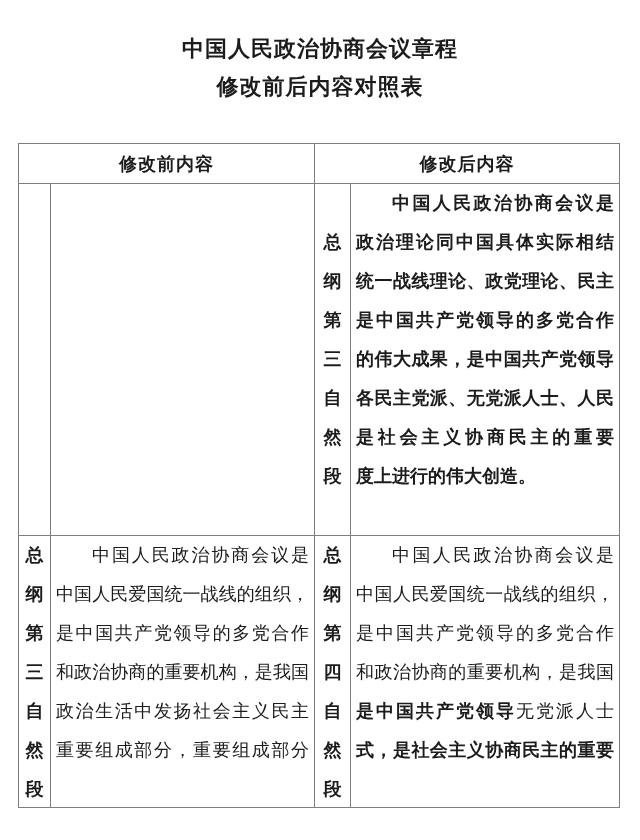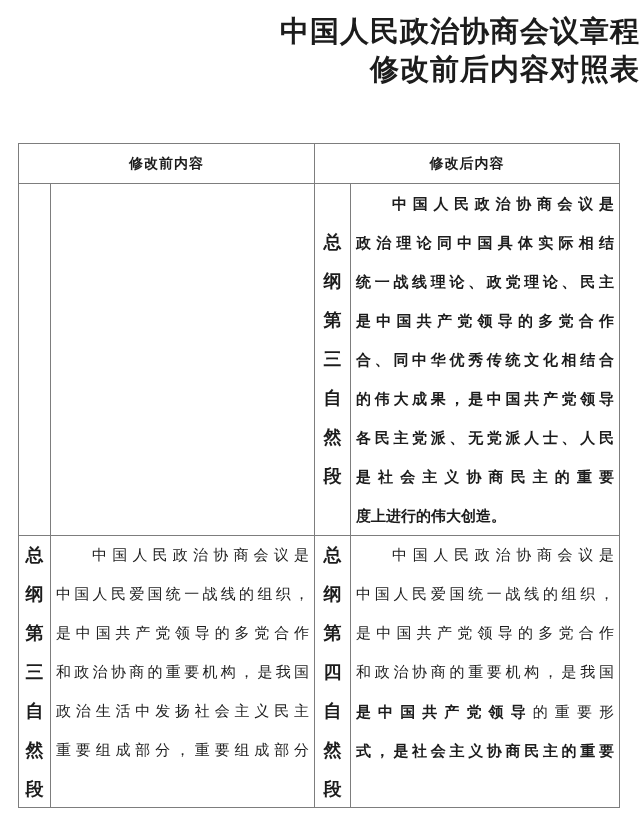--- a/index.html
+++ b/index.html
@@ -7,52 +7,52 @@
   body {
     width:640px; height:840px;
     font-family:"Liberation Serif","DejaVu Serif",serif;
     color:var(--text,#1c1c1c);
   }
   .page {
     position:relative; width:640px; height:840px;
     background:var(--bg,#ffffff); overflow:hidden;
   }
   .title {
-    padding-top:12px; text-align:right;
+    padding-top:30px; text-align:center;
     font-family:"Liberation Sans","DejaVu Sans",sans-serif;
-    font-weight:bold; font-size:29px; line-height:38px; letter-spacing:1px;
+    font-weight:bold; font-size:22px; line-height:38px; letter-spacing:1px;
   }
   .cmp-table {
     position:absolute; left:18px; top:143px; width:602px; height:665px;
     border:1px solid var(--border,#7d7d7d); overflow:hidden; background:var(--bg,#ffffff);
   }
   .thead { display:flex; height:40px; border-bottom:1px solid var(--border,#7d7d7d); }
   .th {
     display:flex; align-items:center; justify-content:center;
     font-family:"Liberation Sans","DejaVu Sans",sans-serif;
-    font-weight:bold; font-size:14px; letter-spacing:1px;
+    font-weight:bold; font-size:18px; letter-spacing:1px;
   }
   .th.before { width:296px; border-right:1px solid var(--border,#7d7d7d); }
   .th.after  { flex:1; }
   .row { display:flex; overflow:hidden; }
   .row + .row { border-top:1px solid var(--border,#7d7d7d); }
   .half { display:flex; }
   .half.before { width:296px; border-right:1px solid var(--border,#7d7d7d); }
   .half.after  { flex:1; }
   .labelcol { border-right:1px solid var(--border,#7d7d7d); }
   .half.before .labelcol { width:32px; }
   .half.after  .labelcol { width:36px; }
   .lchar {
     height:39px; line-height:39px; text-align:center;
     font-family:"Liberation Sans","DejaVu Sans",sans-serif;
     font-weight:bold; font-size:18px;
   }
   .content { flex:1; padding:0 5px; overflow:hidden; }
   .line {
-    height:39px; line-height:39px; font-size:15px;
+    height:39px; line-height:39px; font-size:18px;
     text-align:justify; text-align-last:justify;
   }
   .line.first { text-indent:36px; }
   .line.end   { text-align-last:left; }
   .seg { font-family:"Liberation Serif","DejaVu Serif",serif; font-weight:normal; }
   .seg.bold { font-family:"Liberation Sans","DejaVu Sans",sans-serif; font-weight:bold; }
 </style>
 </head>
 <body>
 
@@ -82,21 +82,20 @@
               <div class="lchar">三</div>
               <div class="lchar">自</div>
               <div class="lchar">然</div>
               <div class="lchar">段</div>
             </div>
             <div class="content">
               <div class="line first"><span class="seg bold">中国人民政治协商会议是</span></div>
               <div class="line"><span class="seg bold">政治理论同中国具体实际相结</span></div>
               <div class="line"><span class="seg bold">统一战线理论、政党理论、民主</span></div>
               <div class="line"><span class="seg bold">是中国共产党领导的多党合作</span></div>
-              <div class="line"><span class="seg bold">合、同中华优秀传统文化相结合</span></div>
               <div class="line"><span class="seg bold">的伟大成果，是中国共产党领导</span></div>
               <div class="line"><span class="seg bold">各民主党派、无党派人士、人民</span></div>
               <div class="line"><span class="seg bold">是社会主义协商民主的重要</span></div>
               <div class="line end"><span class="seg bold">度上进行的伟大创造。</span></div>
             </div>
           </div>
         </div>
         <div class="row" style="height: 273px;">
           <div class="half before">
             <div class="labelcol" style="padding-top: 0px;">
@@ -125,21 +124,21 @@
               <div class="lchar">四</div>
               <div class="lchar">自</div>
               <div class="lchar">然</div>
               <div class="lchar">段</div>
             </div>
             <div class="content">
               <div class="line first"><span class="seg">中国人民政治协商会议是</span></div>
               <div class="line"><span class="seg">中国人民爱国统一战线的组织，</span></div>
               <div class="line"><span class="seg">是中国共产党领导的多党合作</span></div>
               <div class="line"><span class="seg">和政治协商的重要机构，是我国</span></div>
-              <div class="line"><span class="seg bold">是中国共产党领导</span><span class="seg">的重要形</span></div>
+              <div class="line"><span class="seg bold">是中国共产党领导</span><span class="seg">无党派人士</span></div>
               <div class="line"><span class="seg bold">式，是社会主义协商民主的重要</span></div>
             </div>
           </div>
         </div>
       </div>
   </div>
 
 </div>
 
 </body></html>

